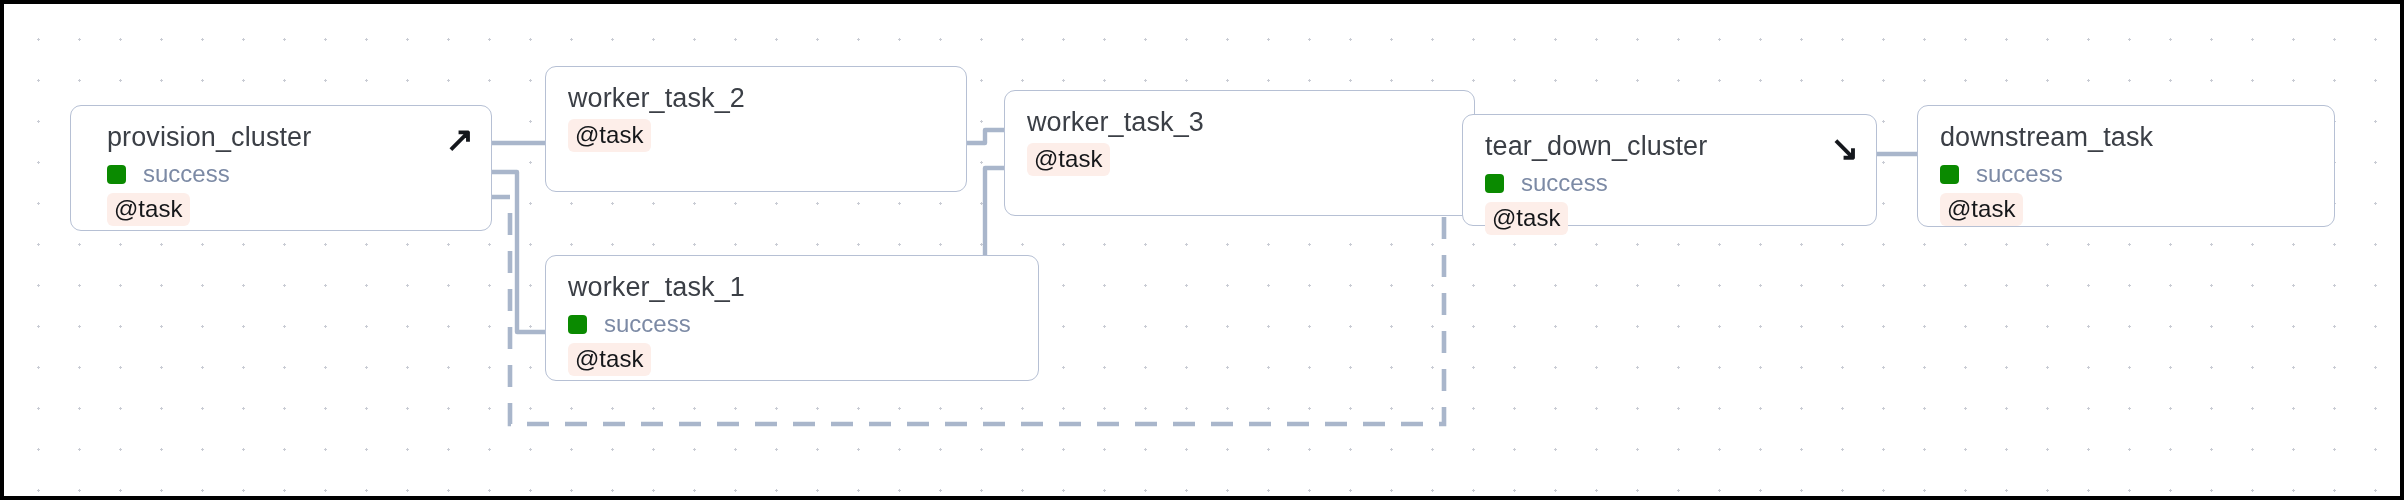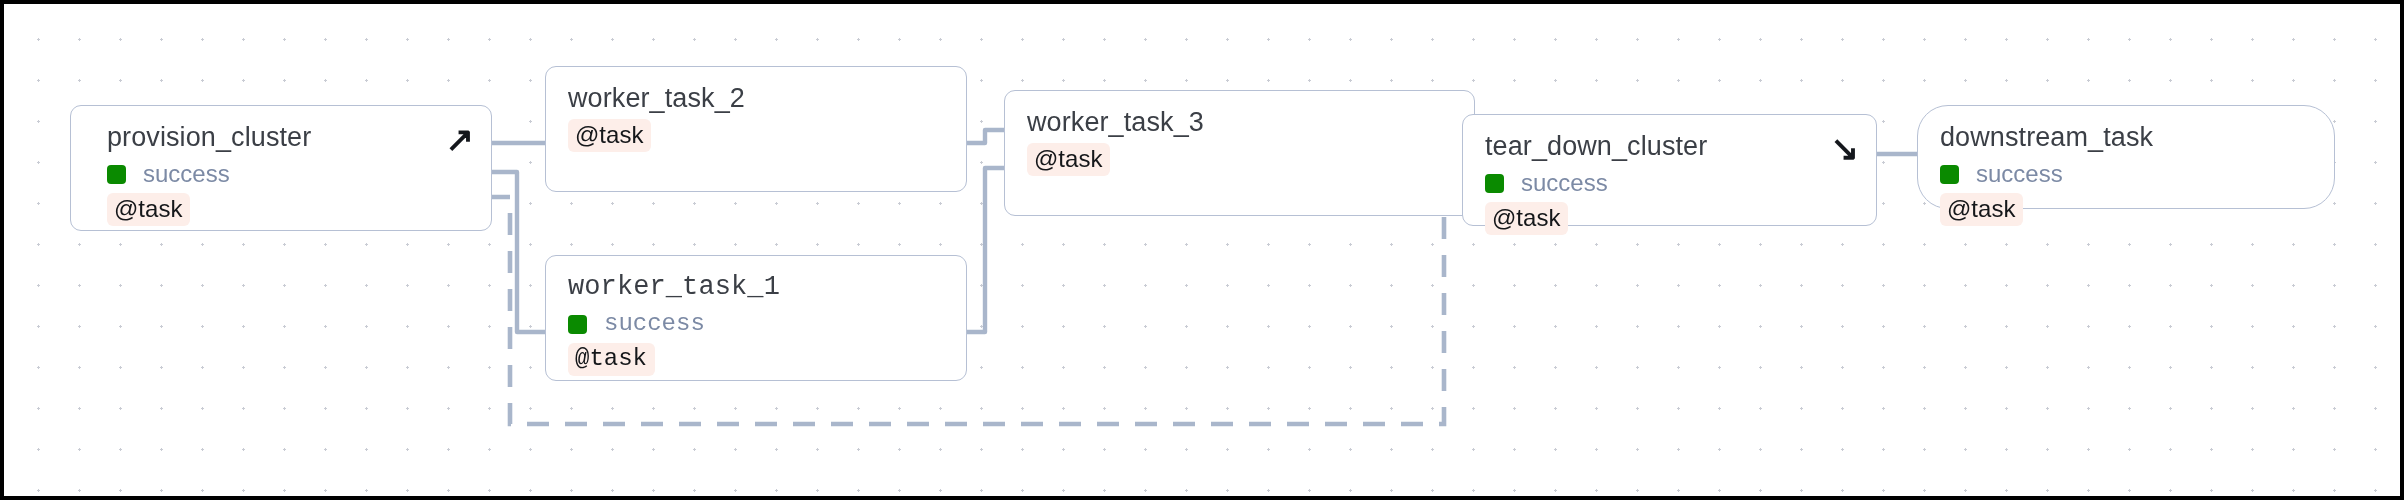--- a/index.html
+++ b/index.html
@@ -107,21 +107,21 @@
     </div>
     <span class="node-badge">@task</span>
     <span class="corner-icon up-right">↗</span>
   </div>
 
   <div class="node" style="left:541px;top:62px;width:422px;height:126px;">
     <div class="node-title">worker_task_2</div>
     <span class="node-badge">@task</span>
   </div>
 
-  <div class="node" style="left:541px;top:251px;width:422px;height:126px;font-family:Liberation Mono, monospace;">
+  <div class="node" style="left:541px;top:251px;width:494px;height:126px;">
     <div class="node-title">worker_task_1</div>
     <div class="node-state">
       <span class="swatch" style="background:#0a8a00;"></span>
       <span class="state-label">success</span>
     </div>
     <span class="node-badge">@task</span>
   </div>
 
   <div class="node" style="left:1000px;top:86px;width:471px;height:126px;">
     <div class="node-title">worker_task_3</div>
@@ -131,21 +131,21 @@
   <div class="node" style="left:1458px;top:110px;width:415px;height:112px;">
     <div class="node-title">tear_down_cluster</div>
     <div class="node-state">
       <span class="swatch" style="background:#0a8a00;"></span>
       <span class="state-label">success</span>
     </div>
     <span class="node-badge">@task</span>
     <span class="corner-icon down-right">↘</span>
   </div>
 
-  <div class="node" style="left:1913px;top:101px;width:418px;height:104px;border-radius:31px;">
+  <div class="node" style="left:1913px;top:101px;width:418px;height:122px;">
     <div class="node-title">downstream_task</div>
     <div class="node-state">
       <span class="swatch" style="background:#0a8a00;"></span>
       <span class="state-label">success</span>
     </div>
     <span class="node-badge">@task</span>
   </div>
 
 </div>
 

